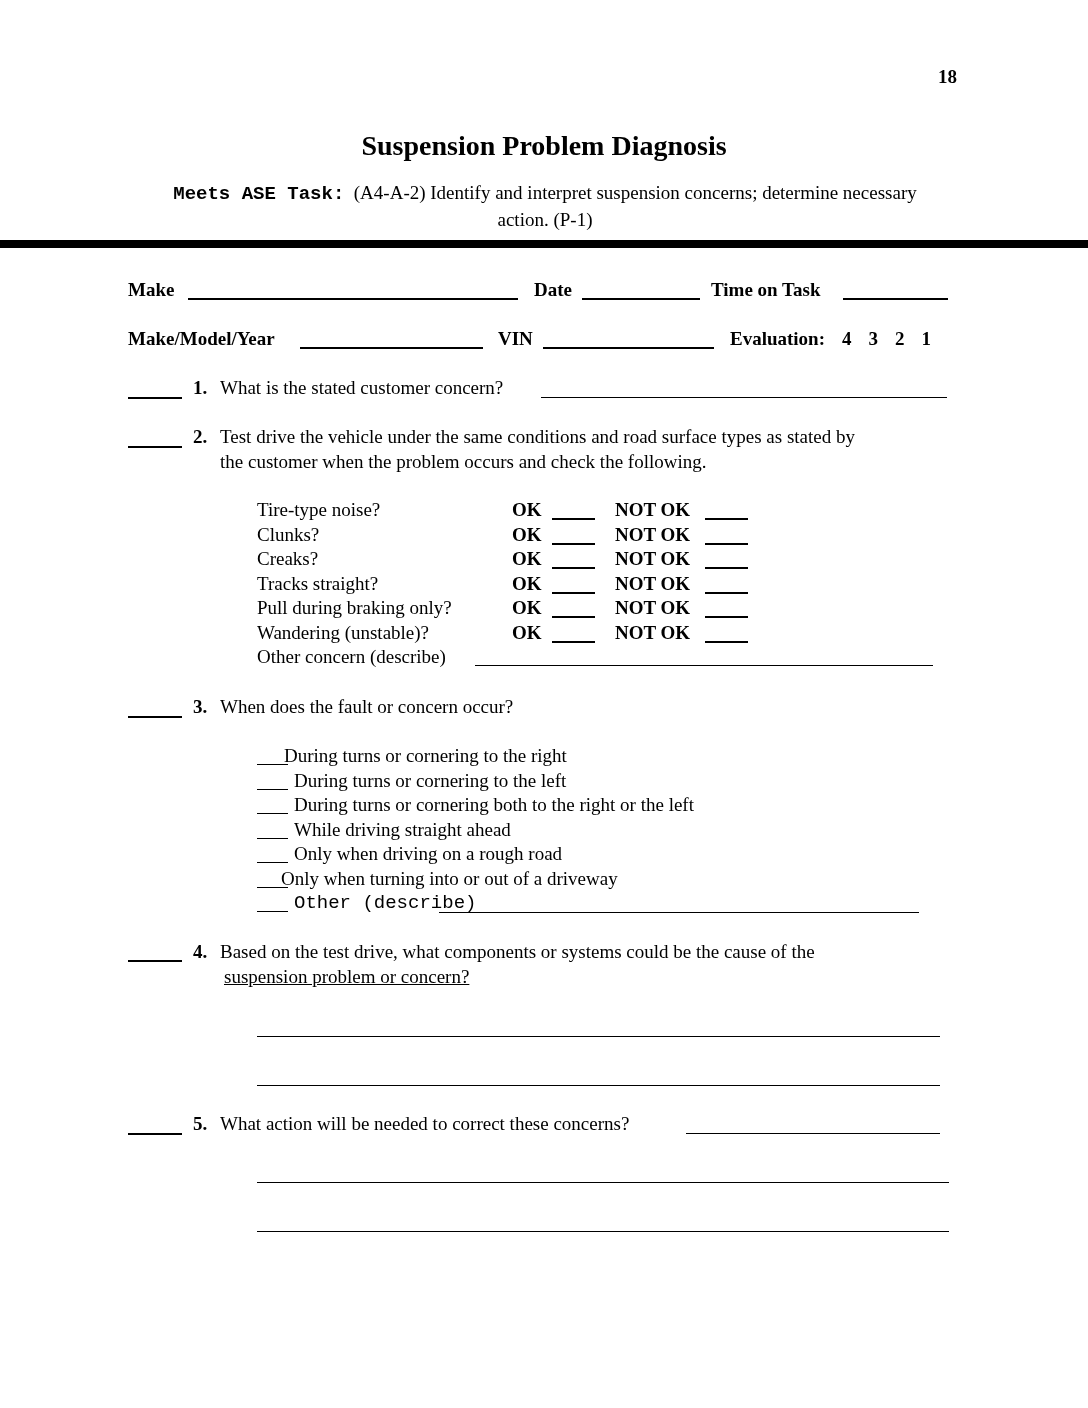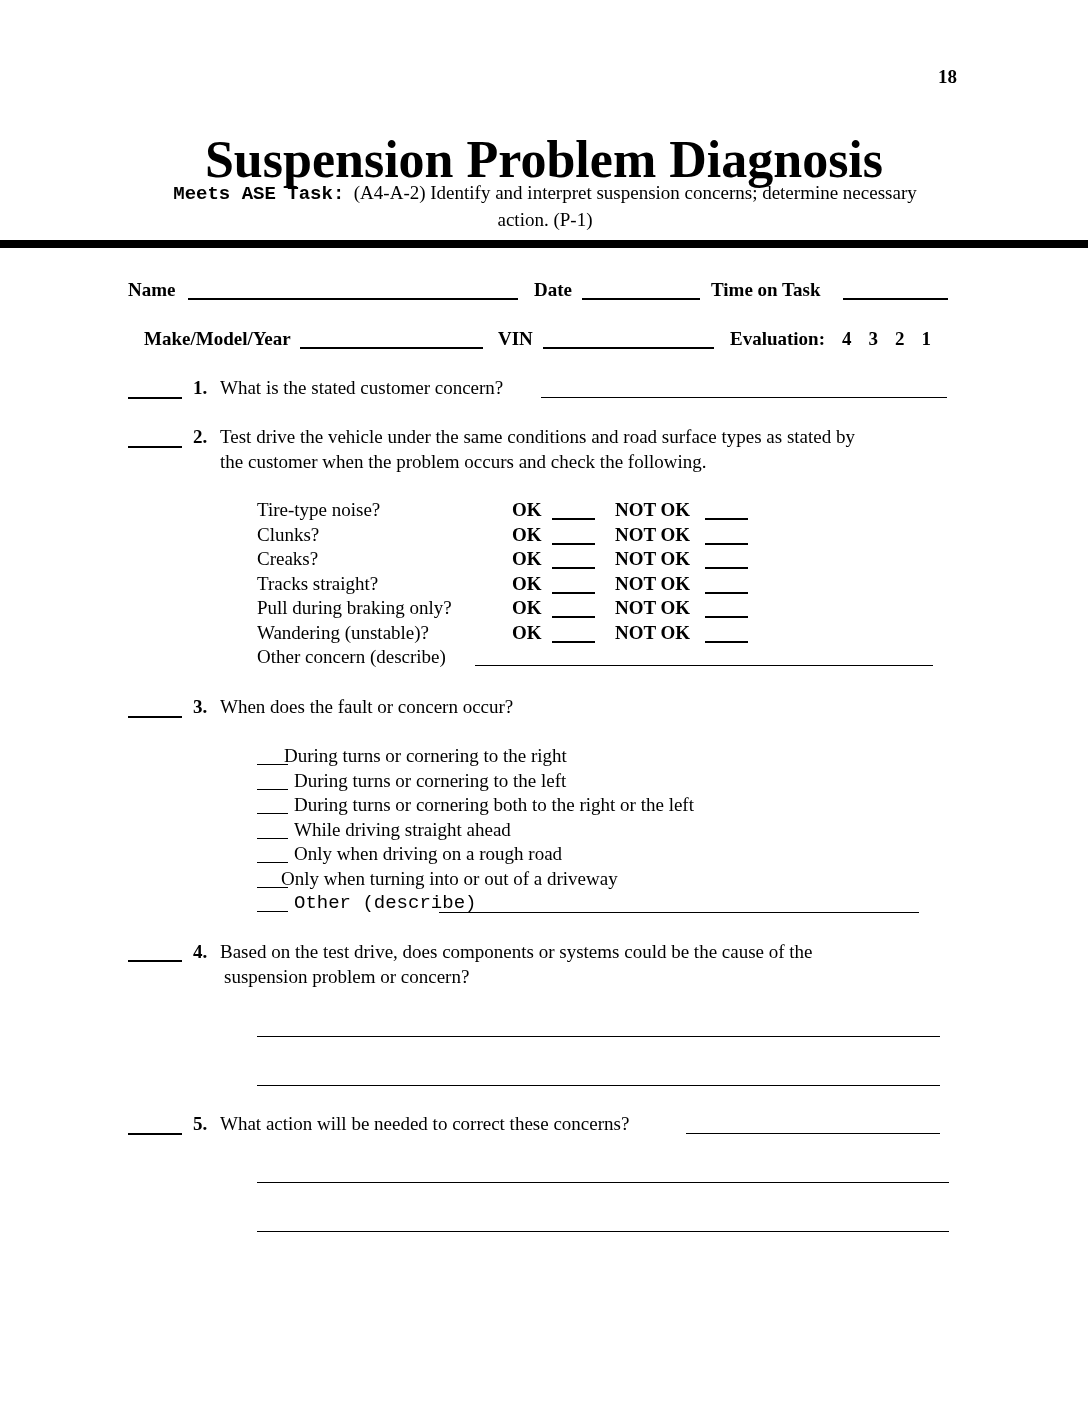--- a/index.html
+++ b/index.html
@@ -1,20 +1,20 @@
 <!DOCTYPE html>
 <html><head>
 <meta charset="utf-8">
 <style>
   html, body { margin: 0; padding: 0; background: #ffffff; }
   body { width: 1088px; height: 1408px; position: relative; overflow: hidden;
          font-family: "Liberation Serif", "DejaVu Serif", serif; color: #000; }
   .abs { position: absolute; }
   .page-num { left: 938px; top: 66px; font-size: 19px; font-weight: bold; }
-  .title { left: 0; width: 1088px; top: 130px; text-align: center; font-size: 52px; font-weight: bold; }
+  .title { left: 0; width: 1088px; top: 130px; text-align: center; font-size: 28px; font-weight: bold; }
   .task { left: 130px; width: 830px; top: 180px; text-align: center; font-size: 19px; line-height: 25px; }
   .task b { font-weight: bold; font-family: Liberation Mono, monospace; }
   .rule { left: 0; top: 240px; width: 1088px; height: 8px; background: #000; }
   .lbl { font-size: 19px; font-weight: bold; white-space: nowrap; }
   .txt { font-size: 19px; white-space: nowrap; }
   .line { border-bottom: 1.5px solid #000; height: 0; }
   .bline { border-bottom: 2px solid #000; height: 0; }
   .eval span { display: inline-block; margin-left: 17px; }
 </style>
 </head>
@@ -22,28 +22,28 @@
 
 <div class="abs page-num">18</div>
 <div class="abs title">Suspension Problem Diagnosis</div>
 <div class="abs task">
   <b>Meets ASE Task:</b>&nbsp;
   <span>(A4-A-2) Identify and interpret suspension concerns; determine necessary</span><br>
   <span>action.  (P-1)</span>
 </div>
 <div class="abs rule"></div>
 
-<div class="abs lbl" style="left:128px; top:279px;">Name</div>
+<div class="abs lbl" style="left:128px; top:279px;">Make</div>
 <div class="abs bline" style="left:188px; top:298px; width:330px;"></div>
 <div class="abs lbl" style="left:534px; top:279px;">Date</div>
 <div class="abs bline" style="left:582px; top:298px; width:118px;"></div>
 <div class="abs lbl" style="left:711px; top:279px;">Time on Task</div>
 <div class="abs bline" style="left:843px; top:298px; width:105px;"></div>
 
-<div class="abs lbl" style="left:144px; top:328px;text-align:center;">Make/Model/Year</div>
+<div class="abs lbl" style="left:128px; top:328px;text-align:center;">Make/Model/Year</div>
 <div class="abs bline" style="left:300px; top:347px; width:183px;"></div>
 <div class="abs lbl" style="left:498px; top:328px;">VIN</div>
 <div class="abs bline" style="left:543px; top:347px; width:171px;"></div>
 <div class="abs lbl eval" style="left:730px; top:328px;">
   <span style="margin-left:0">Evaluation:</span><span>4</span><span>3</span><span>2</span><span>1</span>
 </div>
 
 <div class="abs bline" style="left:128px; top:397px; width:54px;"></div>
 <div class="abs lbl" style="left:193px; top:377px;">1.</div>
 <div class="abs txt" style="left:220px; top:377px;">What is the stated customer concern?</div>
@@ -105,22 +105,22 @@
     <div class="abs txt" style="left:294px; top:843px;text-align:right;">Only when driving on a rough road</div>
     <div class="abs line" style="left:257px; top:886.5px; width:31px;"></div>
     <div class="abs txt" style="left:281px; top:867.5px;">Only when turning into or out of a driveway</div>
     <div class="abs line" style="left:257px; top:911px; width:31px;"></div>
     <div class="abs txt" style="left:294px; top:892px;font-family:Liberation Mono, monospace;">Other (describe)</div>
   </div>
 <div class="abs line" style="left:439px; top:912px; width:480px;"></div>
 
 <div class="abs bline" style="left:128px; top:960px; width:54px;"></div>
 <div class="abs lbl" style="left:193px; top:941px;">4.</div>
-<div class="abs txt" style="left:220px; top:941px;">Based on the test drive, does components or systems could be the cause of the</div>
-<div class="abs txt" style="left:224px; top:966px;">suspension problem or concern?</div>
+<div class="abs txt" style="left:220px; top:941px;">Based on the test drive, what components or systems could be the cause of the</div>
+<div class="abs txt" style="left:224px; top:966px;text-decoration:underline;">suspension problem or concern?</div>
 <div class="abs line" style="left:257px; top:1036px; width:683px;"></div>
 <div class="abs line" style="left:257px; top:1085px; width:683px;"></div>
 
 <div class="abs bline" style="left:128px; top:1133px; width:54px;"></div>
 <div class="abs lbl" style="left:193px; top:1113px;">5.</div>
 <div class="abs txt" style="left:220px; top:1113px;">What action will be needed to correct these concerns?</div>
 <div class="abs line" style="left:686px; top:1133px; width:254px;"></div>
 <div class="abs line" style="left:257px; top:1182px; width:692px;"></div>
 <div class="abs line" style="left:257px; top:1231px; width:692px;"></div>
 

